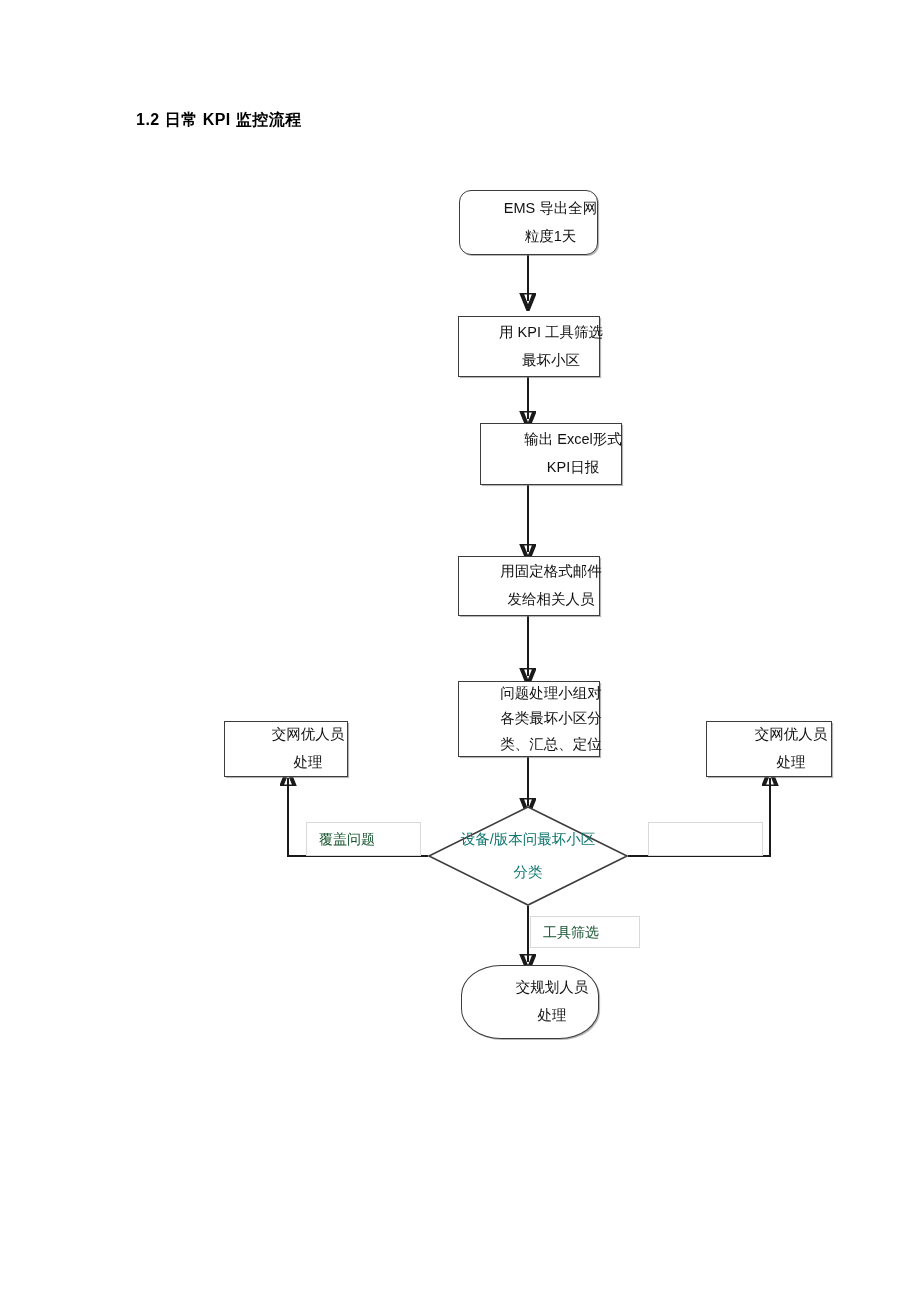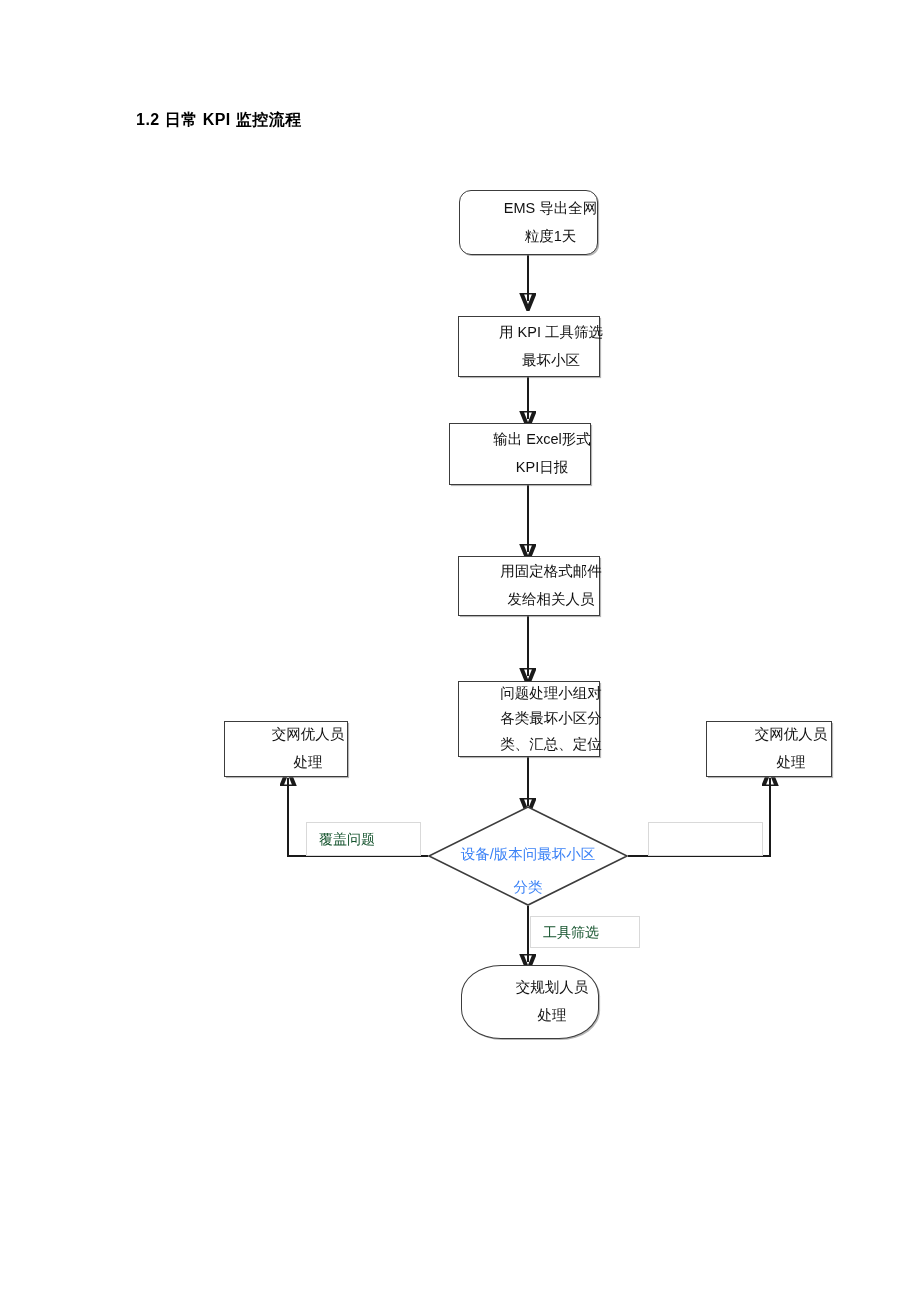--- a/index.html
+++ b/index.html
@@ -75,30 +75,30 @@
   .diamond-wrap {
     position: absolute;
   }
   .diamond-wrap svg {
     display: block;
     overflow: visible;
   }
   .diamond-text {
     position: absolute;
     left: 0;
-    top: 15px;
+    top: 0;
     width: 100%;
     height: 100%;
     display: flex;
     flex-direction: column;
     align-items: center;
     justify-content: center;
     font-size: 14.5px;
     line-height: 2.3;
-    color: #3b82f6;
+    color: #0f766e;
     pointer-events: none;
   }
   .diamond-text .line {
     white-space: nowrap;
   }
 
   
   .edge-label {
     position: absolute;
     box-sizing: border-box;
@@ -163,21 +163,21 @@
     <div class="node terminator-top" style="left:459px; top:190px; width:139px; height:65px;">
       <span class="line">EMS 导出全网</span>
       <span class="line">粒度1天</span>
     </div>
 
     <div class="node" style="left:458px; top:306px; width:142px; height:61px;margin-top:10px;">
       <span class="line">用 KPI 工具筛选</span>
       <span class="line">最坏小区</span>
     </div>
 
-    <div class="node" style="left:449px; top:423px; width:142px; height:62px;">
+    <div class="node" style="left:480px; top:423px; width:142px; height:62px;">
       <span class="line">输出 Excel形式</span>
       <span class="line">KPI日报</span>
     </div>
 
     <div class="node" style="left:458px; top:556px; width:142px; height:60px;">
       <span class="line">用固定格式邮件</span>
       <span class="line">发给相关人员</span>
     </div>
 
     <div class="node" style="left:458px; top:681px; width:142px; height:76px; line-height:1.75;">

